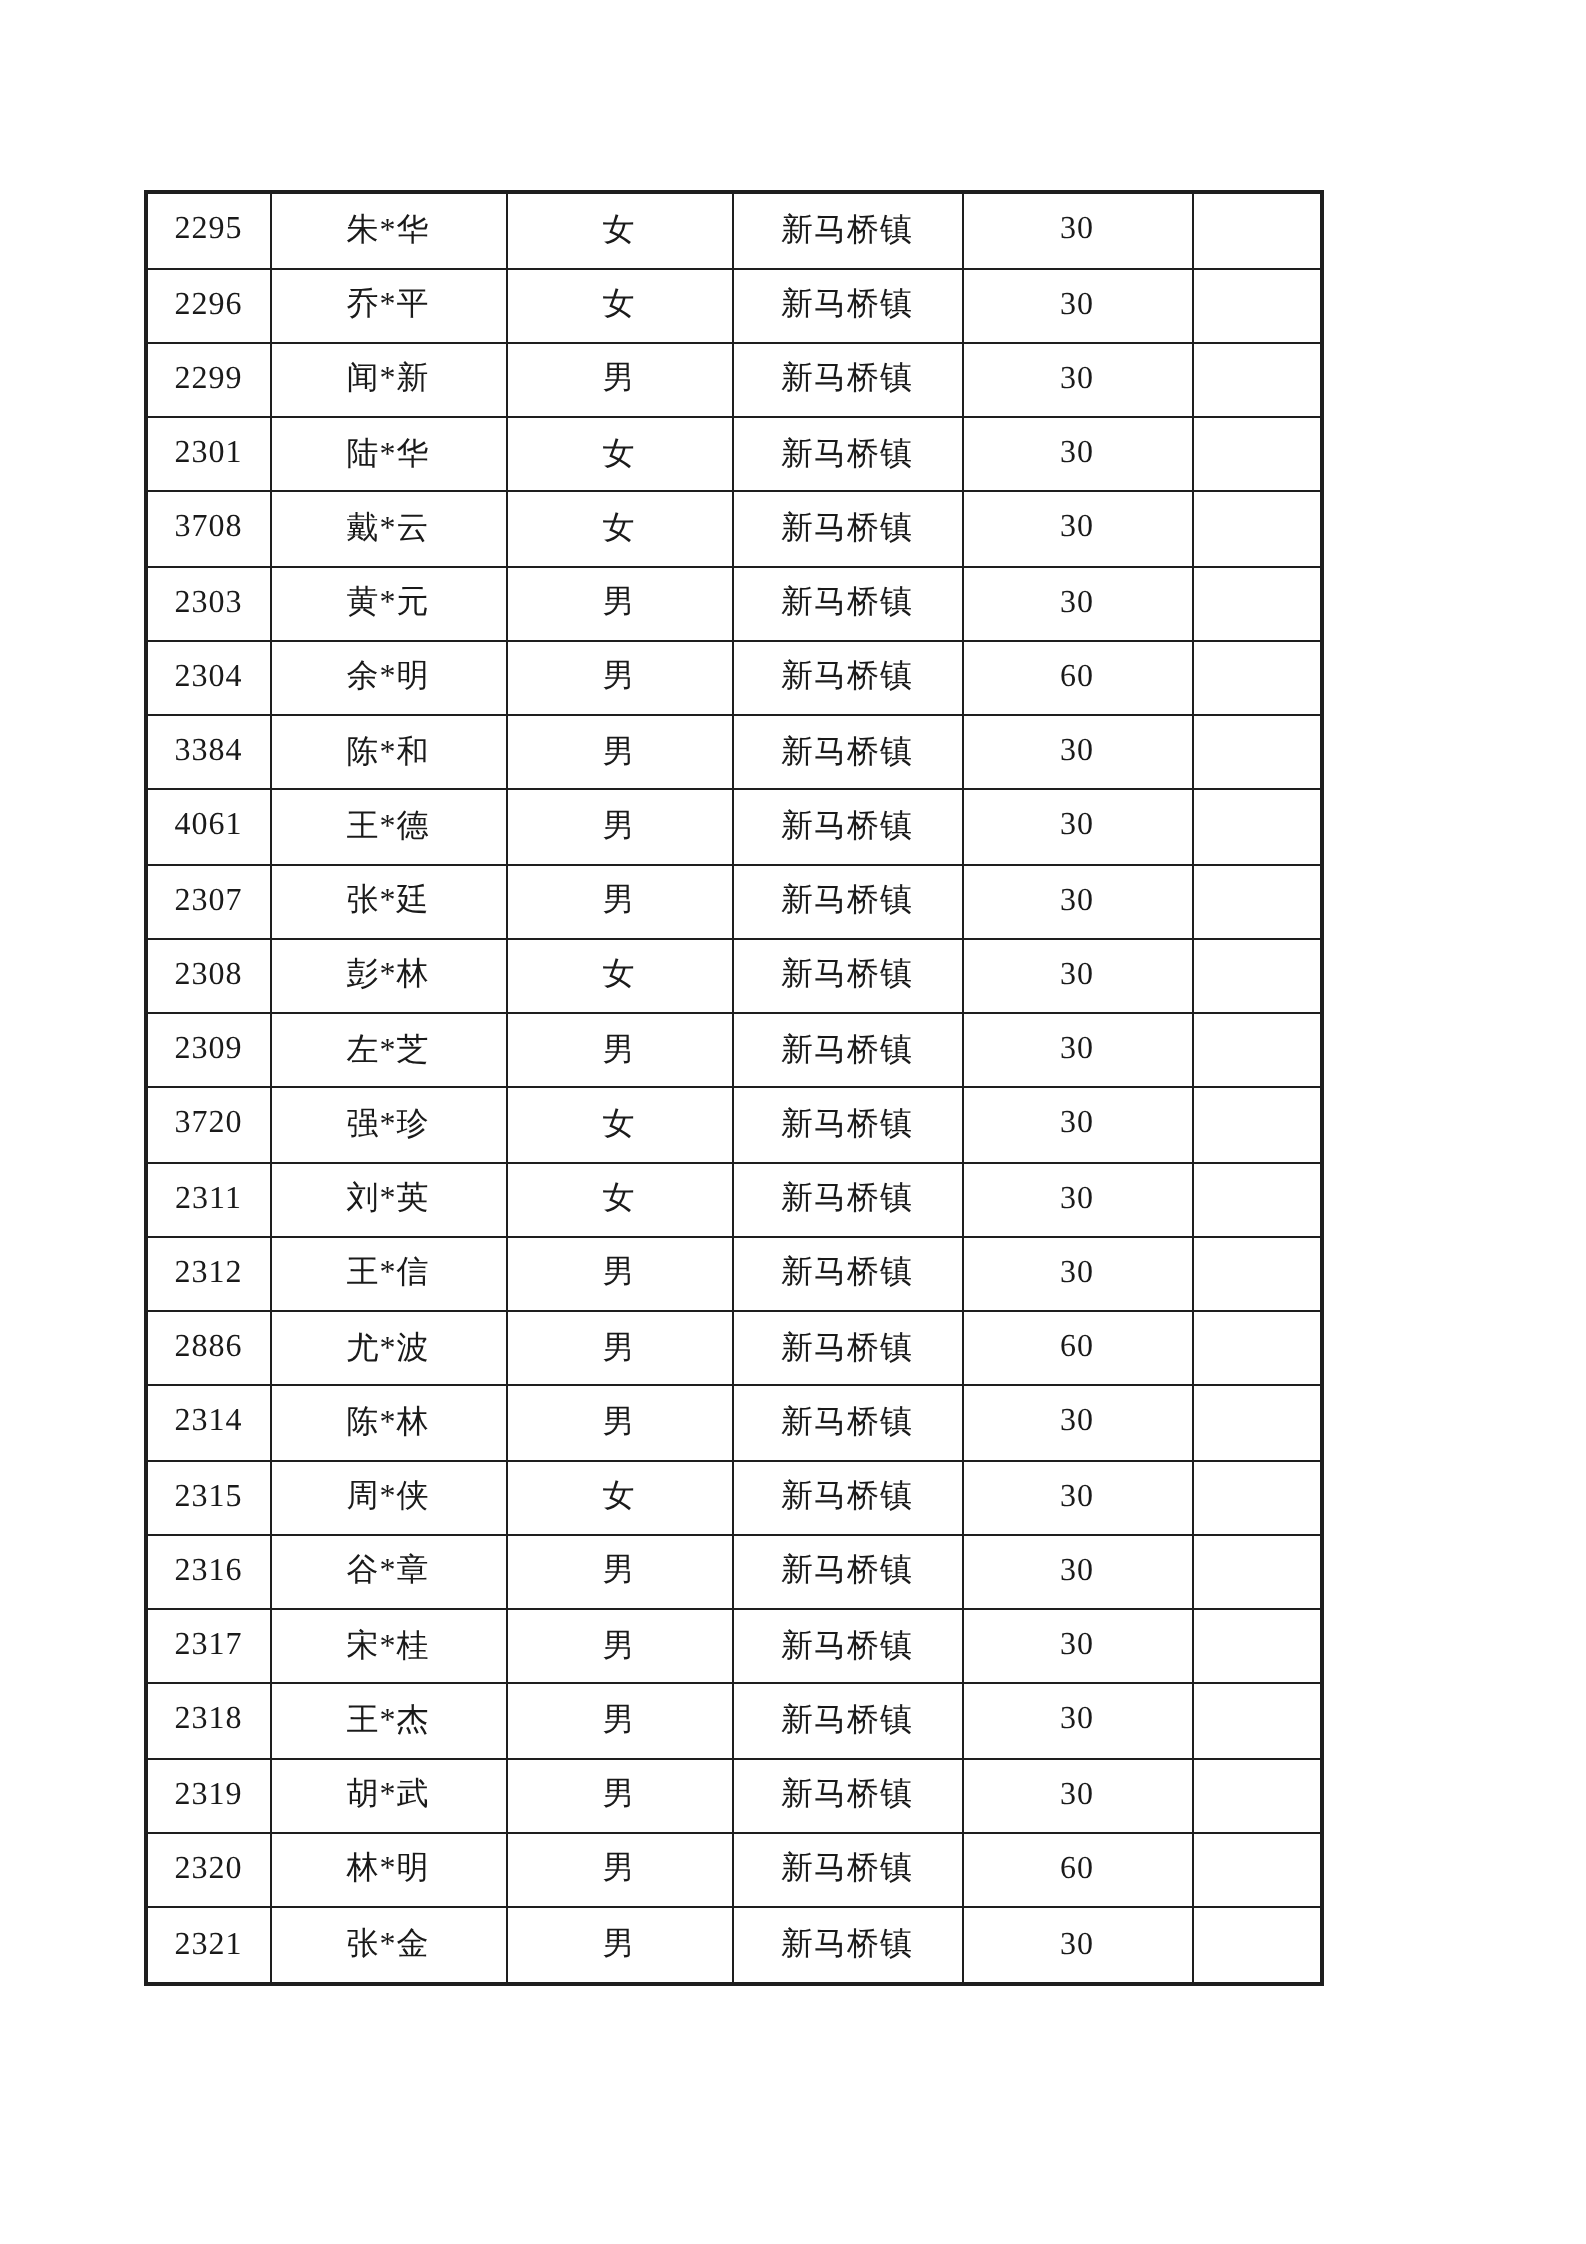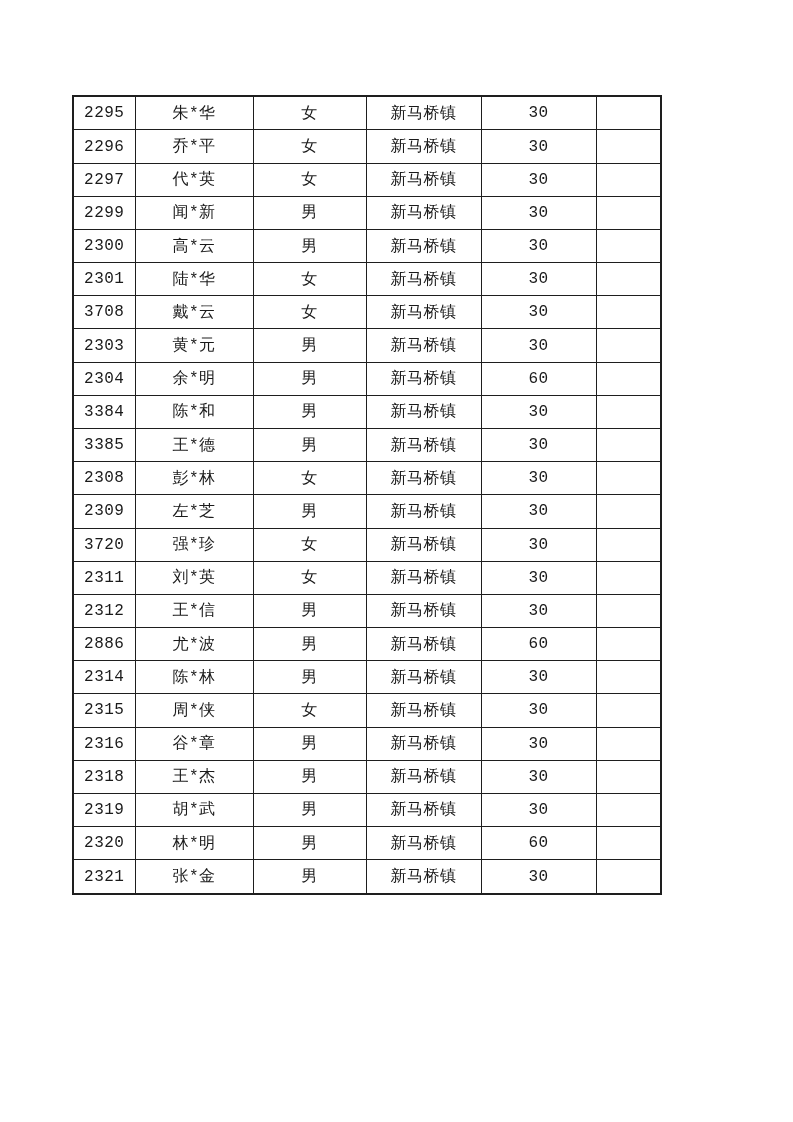--- a/index.html
+++ b/index.html
@@ -15,25 +15,24 @@
     width: 793px;
     height: 1122px;
     background: var(--page-bg, #ffffff);
     overflow: hidden;
   }
   table.doc-table {
     position: absolute;
     left: 72px;
     top: 95px;
     width: 588px;
-    height: 800px;
+    height: 898px;
     border-collapse: collapse;
     table-layout: fixed;
     border: 2px solid var(--border-color, #1e1e1e);
-    font-family: Liberation Mono, monospace;
   }
   table.doc-table td {
     border: 1.5px solid var(--border-color, #1e1e1e);
     text-align: center;
     vertical-align: middle;
     font-size: 16px;
     color: var(--text-color, #1a1a1a);
     padding: 0;
     letter-spacing: 0.5px;
     overflow: hidden;
@@ -70,44 +69,28 @@
   </tr>
         <tr>
     <td>2296</td>
     <td>乔*平</td>
     <td>女</td>
     <td>新马桥镇</td>
     <td>30</td>
     <td></td>
   </tr>
         <tr>
-    <td>2297</td>
-    <td>代*英</td>
-    <td>女</td>
-    <td>新马桥镇</td>
-    <td>30</td>
-    <td></td>
-  </tr>
-        <tr>
     <td>2299</td>
     <td>闻*新</td>
     <td>男</td>
     <td>新马桥镇</td>
     <td>30</td>
     <td></td>
   </tr>
         <tr>
-    <td>2300</td>
-    <td>高*云</td>
-    <td>男</td>
-    <td>新马桥镇</td>
-    <td>30</td>
-    <td></td>
-  </tr>
-        <tr>
     <td>2301</td>
     <td>陆*华</td>
     <td>女</td>
     <td>新马桥镇</td>
     <td>30</td>
     <td></td>
   </tr>
         <tr>
     <td>3708</td>
     <td>戴*云</td>
@@ -134,22 +117,30 @@
   </tr>
         <tr>
     <td>3384</td>
     <td>陈*和</td>
     <td>男</td>
     <td>新马桥镇</td>
     <td>30</td>
     <td></td>
   </tr>
         <tr>
-    <td>3385</td>
+    <td>4061</td>
     <td>王*德</td>
+    <td>男</td>
+    <td>新马桥镇</td>
+    <td>30</td>
+    <td></td>
+  </tr>
+        <tr>
+    <td>2307</td>
+    <td>张*廷</td>
     <td>男</td>
     <td>新马桥镇</td>
     <td>30</td>
     <td></td>
   </tr>
         <tr>
     <td>2308</td>
     <td>彭*林</td>
     <td>女</td>
     <td>新马桥镇</td>
@@ -208,20 +199,28 @@
     <td>2315</td>
     <td>周*侠</td>
     <td>女</td>
     <td>新马桥镇</td>
     <td>30</td>
     <td></td>
   </tr>
         <tr>
     <td>2316</td>
     <td>谷*章</td>
+    <td>男</td>
+    <td>新马桥镇</td>
+    <td>30</td>
+    <td></td>
+  </tr>
+        <tr>
+    <td>2317</td>
+    <td>宋*桂</td>
     <td>男</td>
     <td>新马桥镇</td>
     <td>30</td>
     <td></td>
   </tr>
         <tr>
     <td>2318</td>
     <td>王*杰</td>
     <td>男</td>
     <td>新马桥镇</td>

